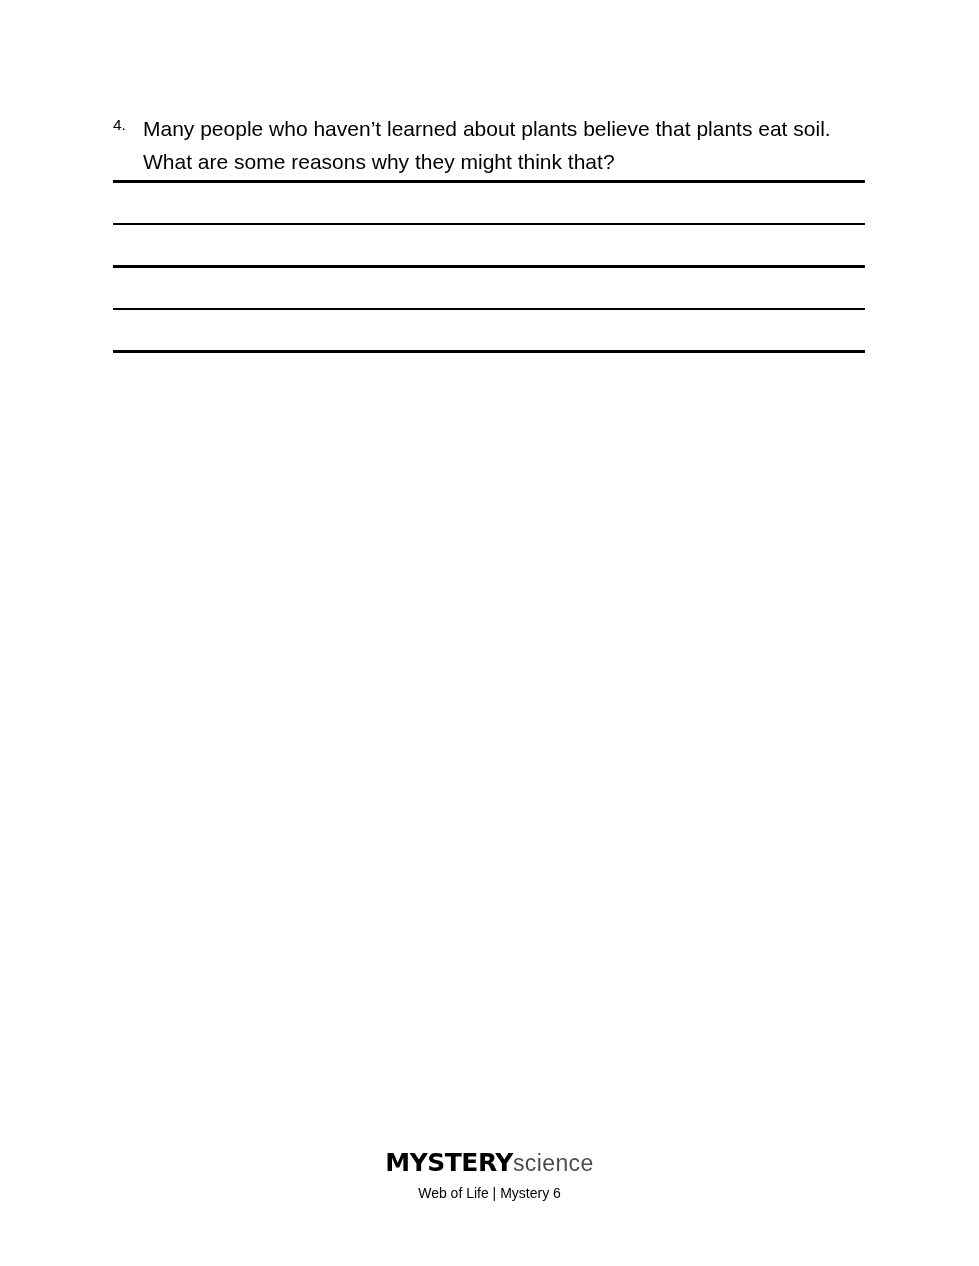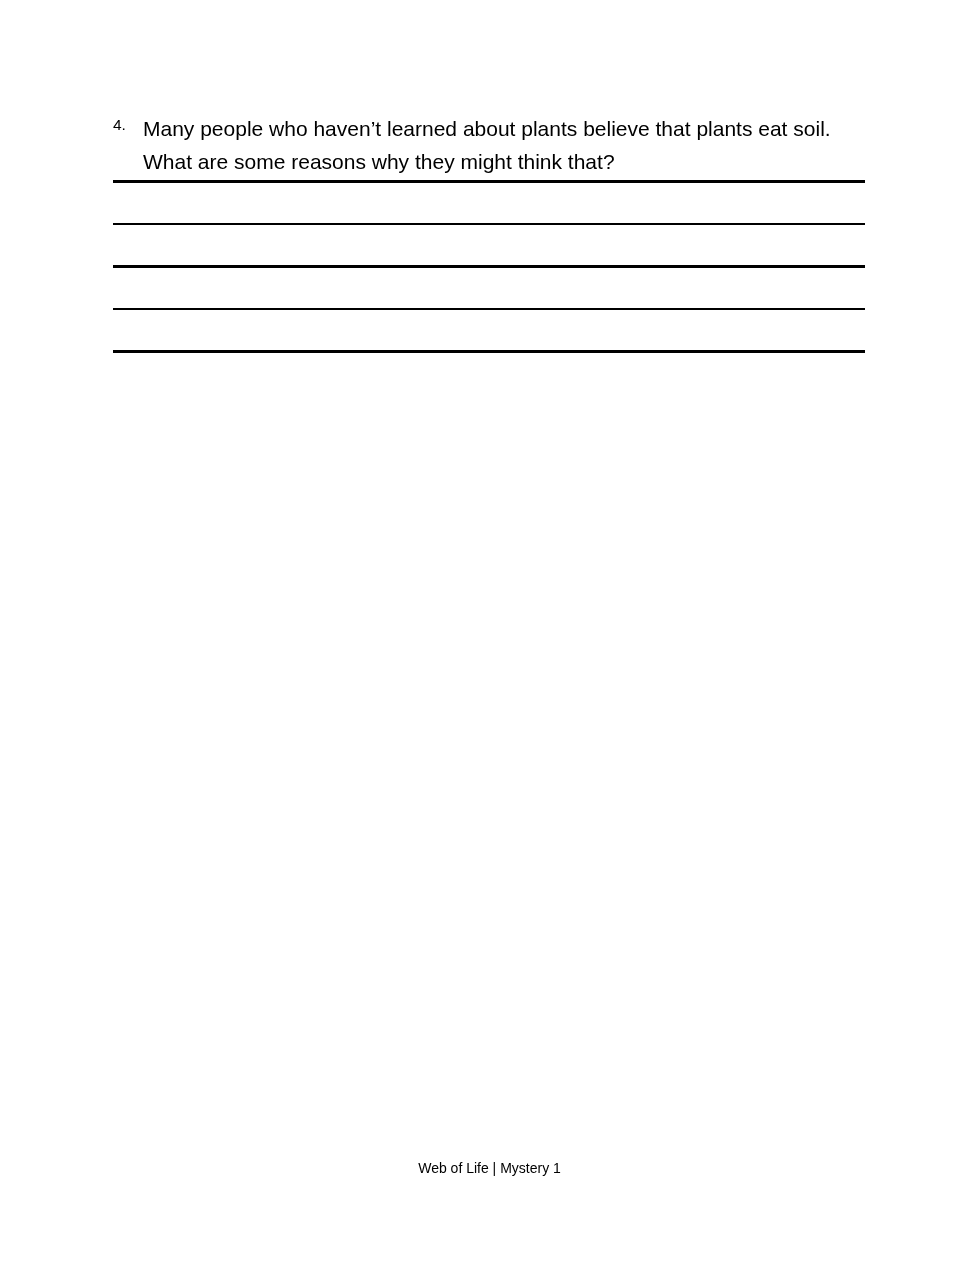--- a/index.html
+++ b/index.html
@@ -102,16 +102,19 @@
 
   <div class="answer-lines">
     <div class="answer-line"></div>
     <div class="answer-line"></div>
     <div class="answer-line"></div>
     <div class="answer-line"></div>
     <div class="answer-line"></div>
   </div>
 
   <div class="footer">
-    <div class="footer-caption">Web of Life | Mystery 1</div>
+    <div class="logo">
+      <span class="logo-mystery">MYSTERY</span><span class="logo-science">science</span>
+    </div>
+    <div class="footer-caption">Web of Life | Mystery 6</div>
   </div>
 
 </div>
 
 </body></html>

